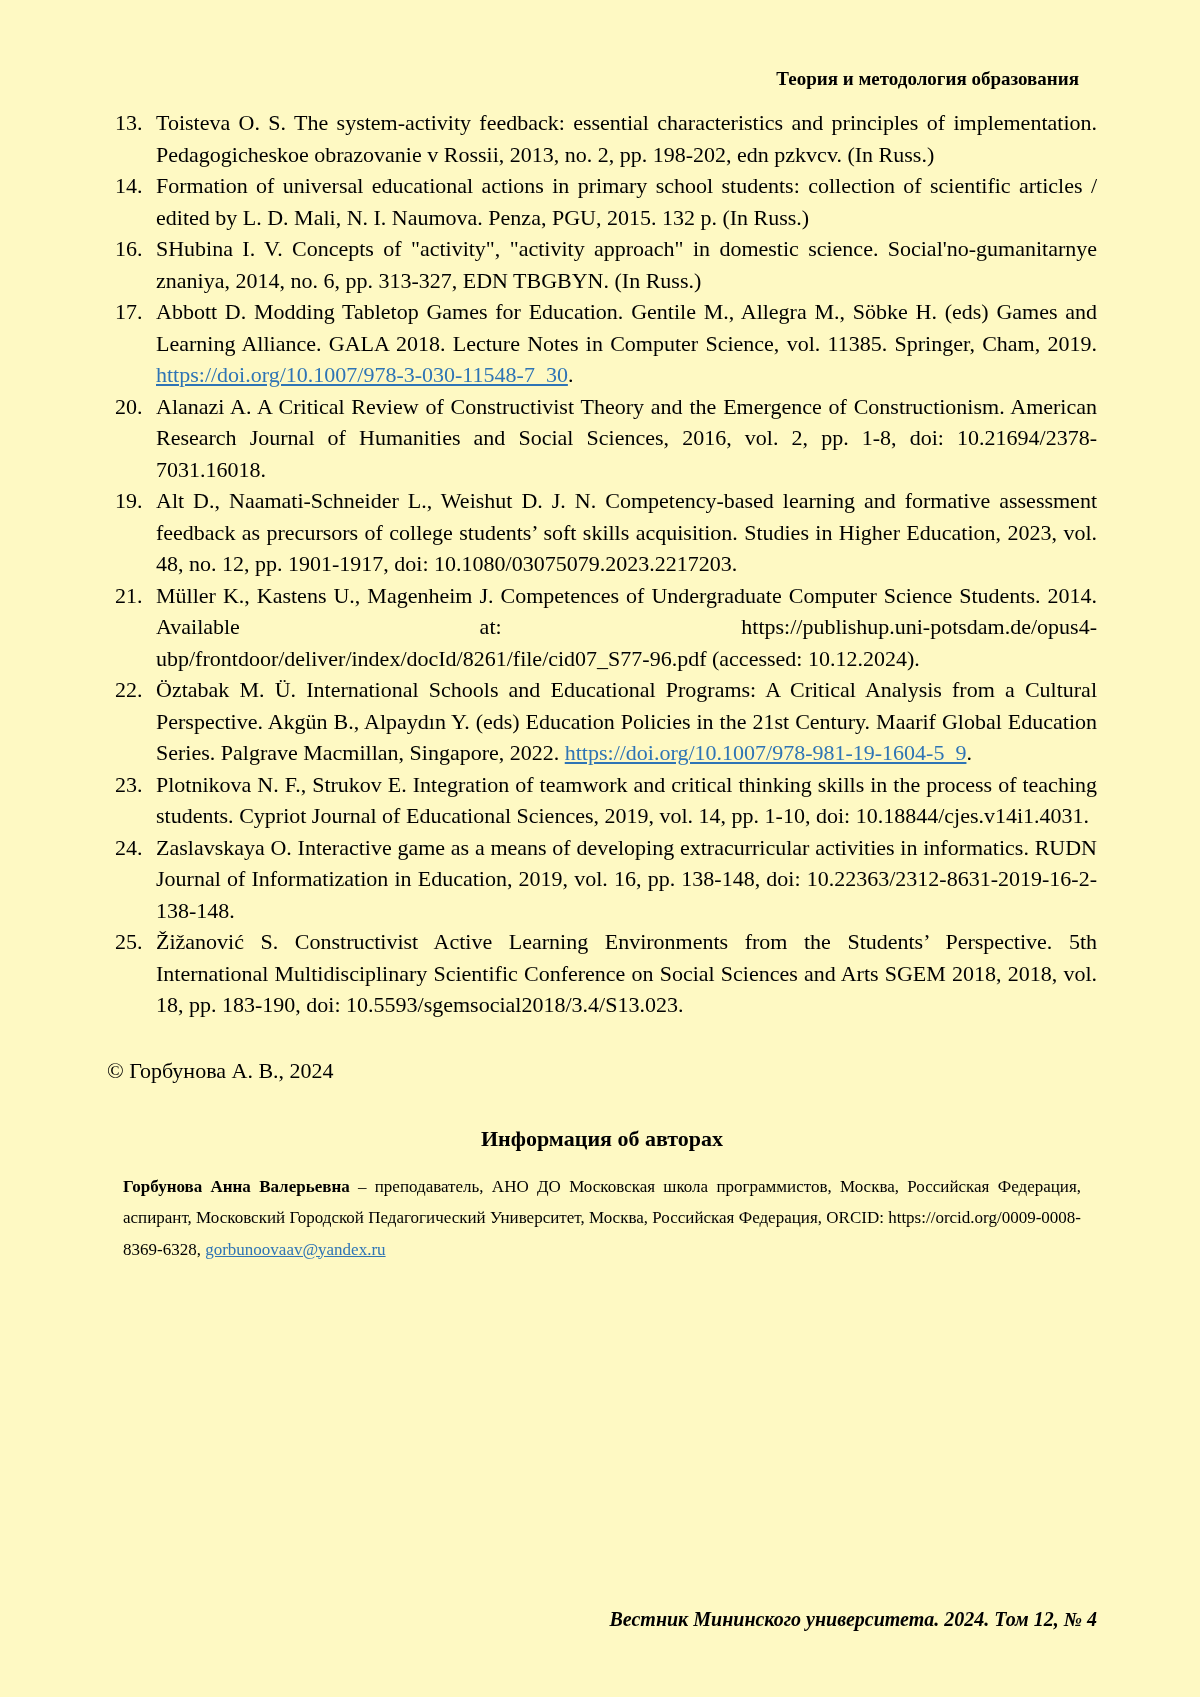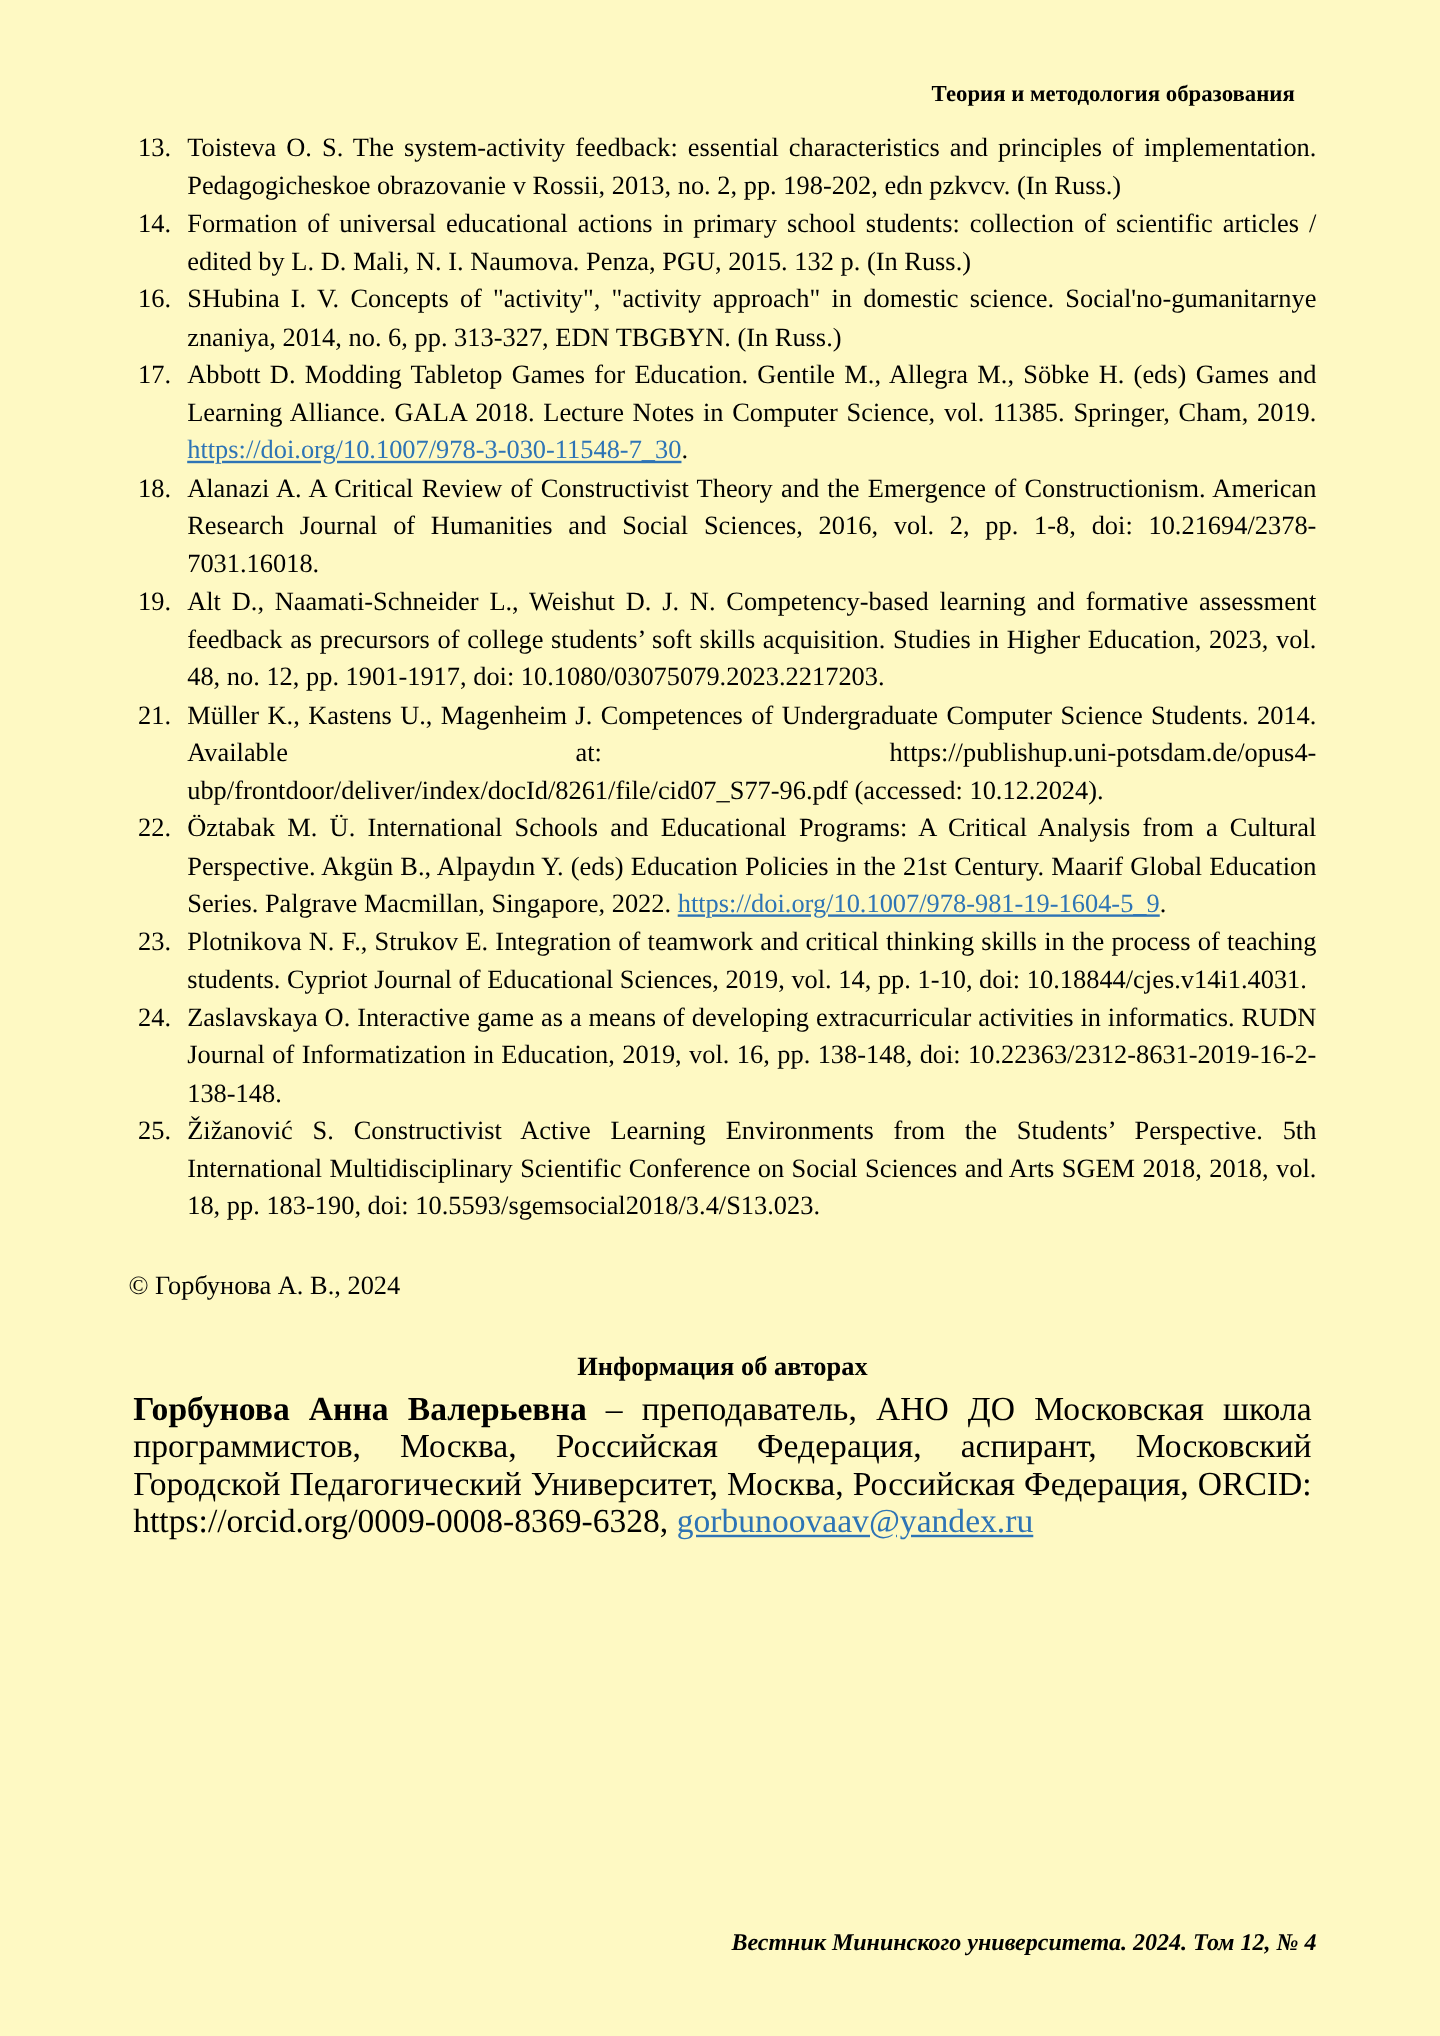--- a/index.html
+++ b/index.html
@@ -36,22 +36,22 @@
   .copyright{
     margin-top:34px;
     font-size:22px;line-height:31.5px;
   }
   .authors-heading{
     margin-top:37px;
     font-weight:bold;text-align:center;
     font-size:22px;line-height:31.5px;
   }
   .author-info{
-    margin:4px;
-    font-size:28px;line-height:31.5px;
+    margin:16px;
+    font-size:17px;line-height:31.5px;
     text-align:justify;
   }
   .running-footer{
     position:absolute;
     top:1606px;right:103px;
     font-weight:bold;
     font-size:20px;line-height:26px;
     text-align:right;
     font-style:italic;
   }
@@ -60,21 +60,21 @@
 <body>
 
 <div class="page">
   <div class="running-header">Теория и методология образования</div>
 
   <div class="refs" id="refs">
       <div class="ref"><span class="ref-num">13.</span><span><span>Toisteva O. S. The system-activity feedback: essential characteristics and principles of implementation. </span><span class="it">Pedagogicheskoe obrazovanie v Rossii,</span><span> 2013, no. 2, pp. 198-202, edn pzkvcv. (In Russ.)</span></span></div>
       <div class="ref"><span class="ref-num">14.</span><span><span>Formation of universal educational actions in primary school students: collection of scientific articles / edited by L. D. Mali, N. I. Naumova. Penza, PGU, 2015. 132 p. (In Russ.)</span></span></div>
       <div class="ref"><span class="ref-num">16.</span><span><span>SHubina I. V. Concepts of "activity", "activity approach" in domestic science. </span><span class="it">Social'no-gumanitarnye znaniya</span><span>, 2014, no. 6, pp. 313-327, EDN TBGBYN. (In Russ.)</span></span></div>
       <div class="ref"><span class="ref-num">17.</span><span><span>Abbott D. Modding Tabletop Games for Education. </span><span class="it">Gentile M., Allegra M., Söbke H. (eds) Games and Learning Alliance. GALA 2018. Lecture Notes in Computer Science, vol. 11385.</span><span> Springer, Cham, 2019. </span><a class="lnk" href="#">https://doi.org/10.1007/978-3-030-11548-7_30</a><span>.</span></span></div>
-      <div class="ref"><span class="ref-num">18.</span><span><span>Alanazi A. A Critical Review of Constructivist Theory and the Emergence of Constructionism. </span><span class="it">American Research Journal of Humanities and Social Sciences</span><span>, 2016, vol. 2, pp. 1-8, doi: 10.21694/2378-7031.16018.</span></span></div>
+      <div class="ref"><span class="ref-num">20.</span><span><span>Alanazi A. A Critical Review of Constructivist Theory and the Emergence of Constructionism. </span><span class="it">American Research Journal of Humanities and Social Sciences</span><span>, 2016, vol. 2, pp. 1-8, doi: 10.21694/2378-7031.16018.</span></span></div>
       <div class="ref"><span class="ref-num">19.</span><span><span>Alt D., Naamati-Schneider L., Weishut D. J. N. Competency-based learning and formative assessment feedback as precursors of college students’ soft skills acquisition. </span><span class="it">Studies in Higher Education</span><span>, 2023, vol. 48, no. 12, pp. 1901-1917, doi: 10.1080/03075079.2023.2217203.</span></span></div>
       <div class="ref"><span class="ref-num">21.</span><span><span>Müller K., Kastens U., Magenheim J. Competences of Undergraduate Computer Science Students. 2014. Available at: https://publishup.uni-potsdam.de/opus4-ubp/frontdoor/deliver/index/docId/8261/file/cid07_S77-96.pdf (accessed: 10.12.2024).</span></span></div>
       <div class="ref"><span class="ref-num">22.</span><span><span>Öztabak M. Ü. International Schools and Educational Programs: A Critical Analysis from a Cultural Perspective. </span><span class="it">Akgün B., Alpaydın Y. (eds) Education Policies in the 21st Century. Maarif Global Education Series</span><span>. Palgrave Macmillan, Singapore, 2022. </span><a class="lnk" href="#">https://doi.org/10.1007/978-981-19-1604-5_9</a><span>.</span></span></div>
       <div class="ref"><span class="ref-num">23.</span><span><span>Plotnikova N. F., Strukov E. Integration of teamwork and critical thinking skills in the process of teaching students. </span><span class="it">Cypriot Journal of Educational Sciences</span><span>, 2019, vol. 14, pp. 1-10, doi: 10.18844/cjes.v14i1.4031.</span></span></div>
       <div class="ref"><span class="ref-num">24.</span><span><span>Zaslavskaya O. Interactive game as a means of developing extracurricular activities in informatics. </span><span class="it">RUDN Journal of Informatization in Education</span><span>, 2019, vol. 16, pp. 138-148, doi: 10.22363/2312-8631-2019-16-2-138-148.</span></span></div>
       <div class="ref"><span class="ref-num">25.</span><span><span>Žižanović S. Constructivist Active Learning Environments from the Students’ Perspective. </span><span class="it">5th International Multidisciplinary Scientific Conference on Social Sciences and Arts SGEM 2018</span><span>, 2018, vol. 18, pp. 183-190, doi: 10.5593/sgemsocial2018/3.4/S13.023.</span></span></div>
     </div>
 
   <div class="copyright">© Горбунова А. В., 2024</div>
 

